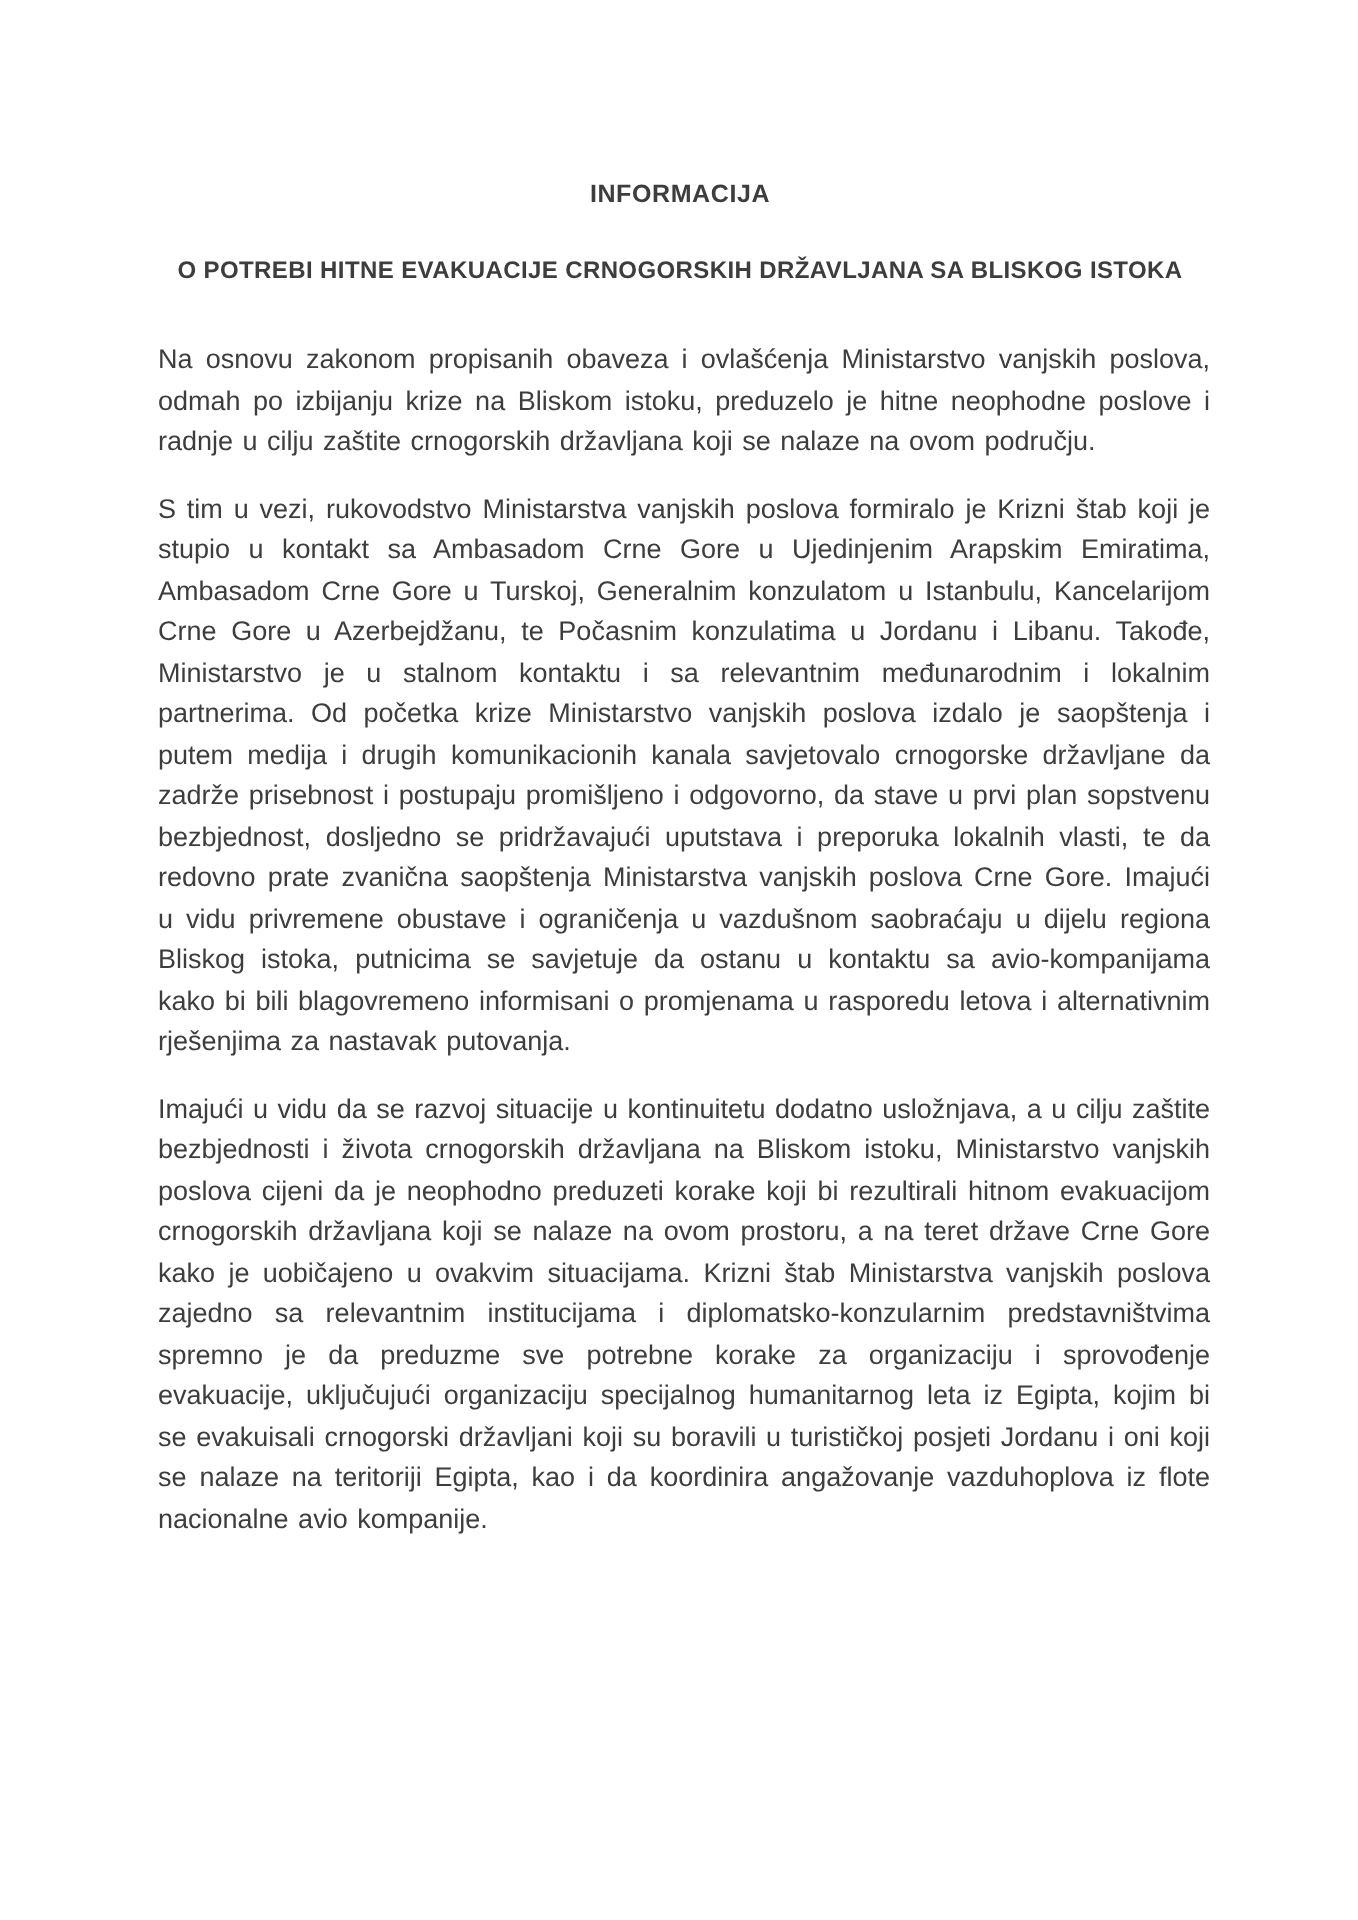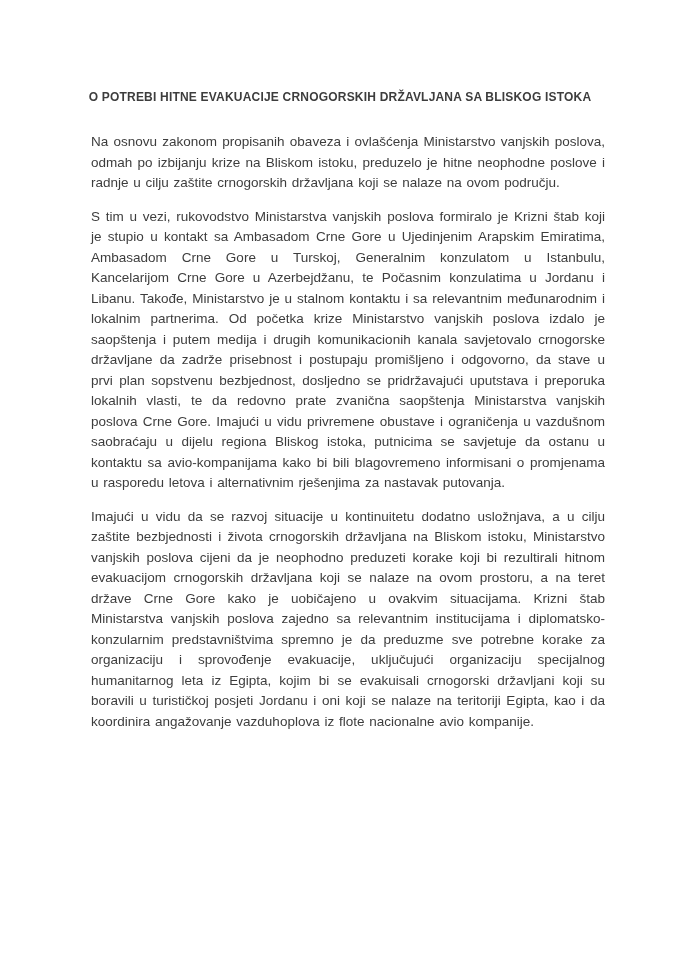--- a/index.html
+++ b/index.html
@@ -32,28 +32,29 @@
       text-align: center;
       font-weight: bold;
       font-size: 12px;
       letter-spacing: 0.2px;
       margin: 0 0 28px 0;
     }
     .doc-paragraph {
       text-align: justify;
       font-size: 13.5px;
       line-height: 20.5px;
-      margin: 0 0 13px 16px;
+      margin: 0 0 13px 4px;
       word-spacing: 1px;
     }
   </style>
 </head>
 <body>
 
 <div class="page">
+  <div class="doc-title">INFORMACIJA</div>
 
   <div class="doc-subtitle">O POTREBI HITNE EVAKUACIJE CRNOGORSKIH DRŽAVLJANA SA BLISKOG ISTOKA</div>
 
   <p class="doc-paragraph">Na osnovu zakonom propisanih obaveza i ovlašćenja Ministarstvo vanjskih poslova, odmah po izbijanju krize na Bliskom istoku, preduzelo je hitne neophodne poslove i radnje u cilju zaštite crnogorskih državljana koji se nalaze na ovom području.</p>
 
   <p class="doc-paragraph">S tim u vezi, rukovodstvo Ministarstva vanjskih poslova formiralo je Krizni štab koji je stupio u kontakt sa Ambasadom Crne Gore u Ujedinjenim Arapskim Emiratima, Ambasadom Crne Gore u Turskoj, Generalnim konzulatom u Istanbulu, Kancelarijom Crne Gore u Azerbejdžanu, te Počasnim konzulatima u Jordanu i Libanu. Takođe, Ministarstvo je u stalnom kontaktu i sa relevantnim međunarodnim i lokalnim partnerima. Od početka krize Ministarstvo vanjskih poslova izdalo je saopštenja i putem medija i drugih komunikacionih kanala savjetovalo crnogorske državljane da zadrže prisebnost i postupaju promišljeno i odgovorno, da stave u prvi plan sopstvenu bezbjednost, dosljedno se pridržavajući uputstava i preporuka lokalnih vlasti, te da redovno prate zvanična saopštenja Ministarstva vanjskih poslova Crne Gore. Imajući u vidu privremene obustave i ograničenja u vazdušnom saobraćaju u dijelu regiona Bliskog istoka, putnicima se savjetuje da ostanu u kontaktu sa avio-kompanijama kako bi bili blagovremeno informisani o promjenama u rasporedu letova i alternativnim rješenjima za nastavak putovanja.</p>
 
   <p class="doc-paragraph">Imajući u vidu da se razvoj situacije u kontinuitetu dodatno usložnjava, a u cilju zaštite bezbjednosti i života crnogorskih državljana na Bliskom istoku, Ministarstvo vanjskih poslova cijeni da je neophodno preduzeti korake koji bi rezultirali hitnom evakuacijom crnogorskih državljana koji se nalaze na ovom prostoru, a na teret države Crne Gore kako je uobičajeno u ovakvim situacijama. Krizni štab Ministarstva vanjskih poslova zajedno sa relevantnim institucijama i diplomatsko-konzularnim predstavništvima spremno je da preduzme sve potrebne korake za organizaciju i sprovođenje evakuacije, uključujući organizaciju specijalnog humanitarnog leta iz Egipta, kojim bi se evakuisali crnogorski državljani koji su boravili u turističkoj posjeti Jordanu i oni koji se nalaze na teritoriji Egipta, kao i da koordinira angažovanje vazduhoplova iz flote nacionalne avio kompanije.</p>
 </div>
 

